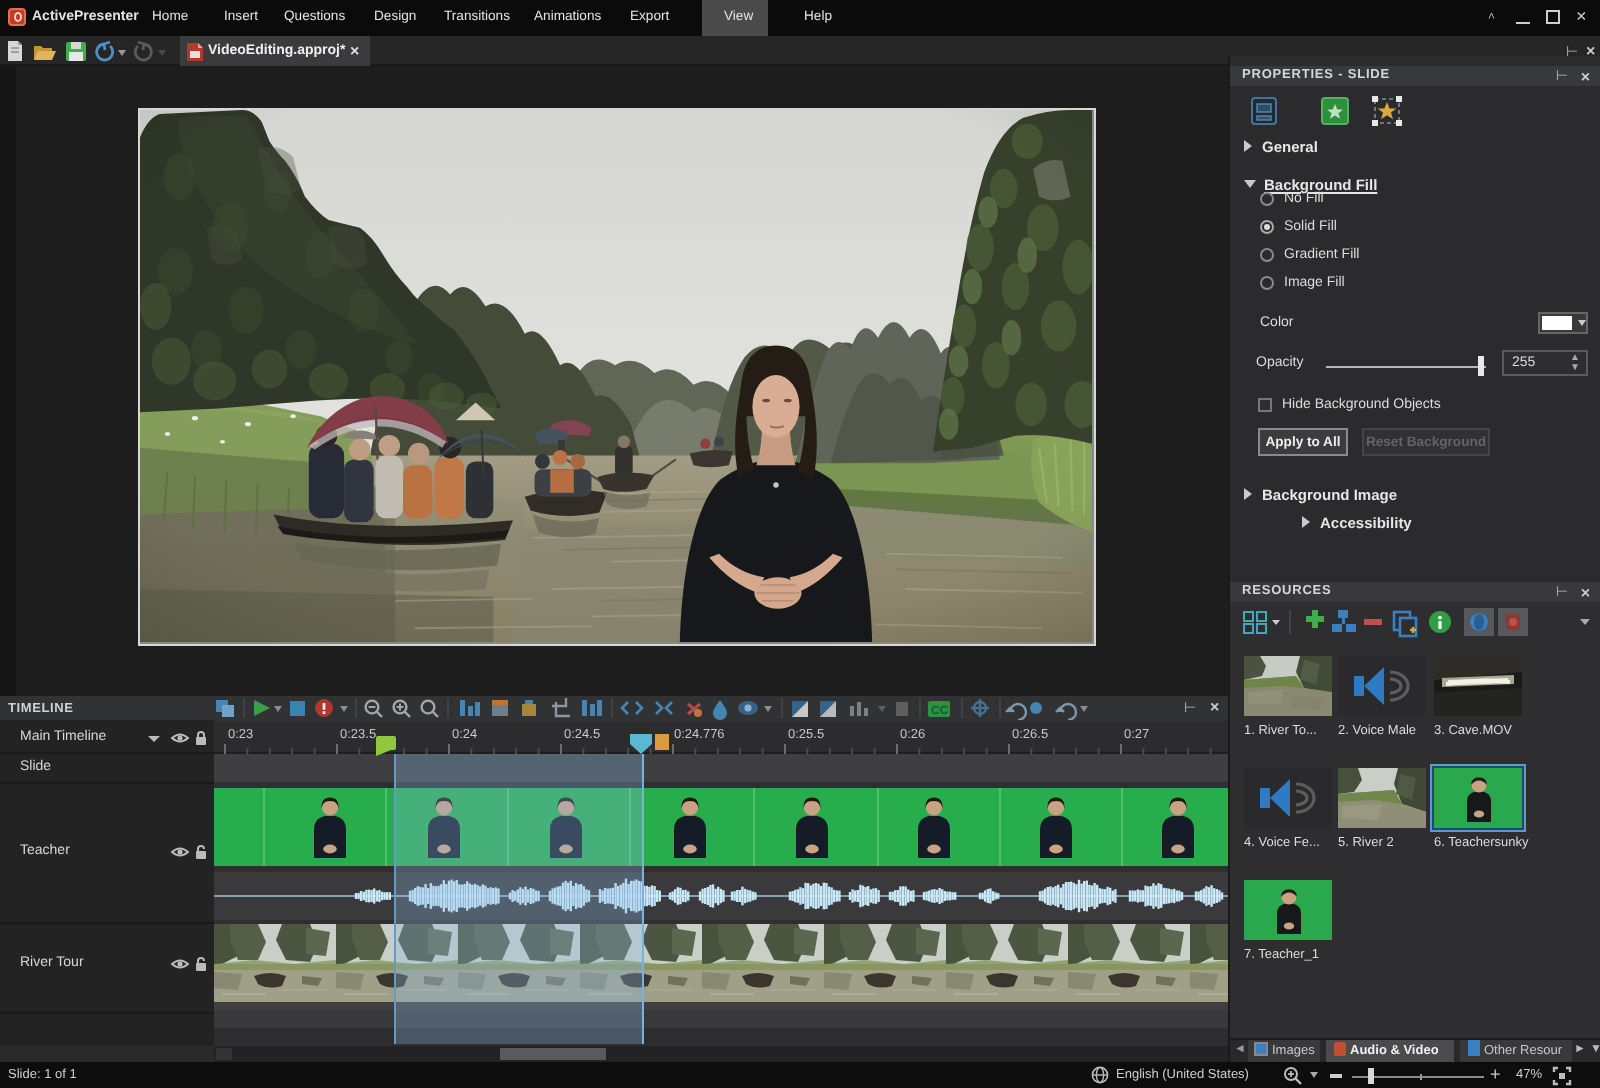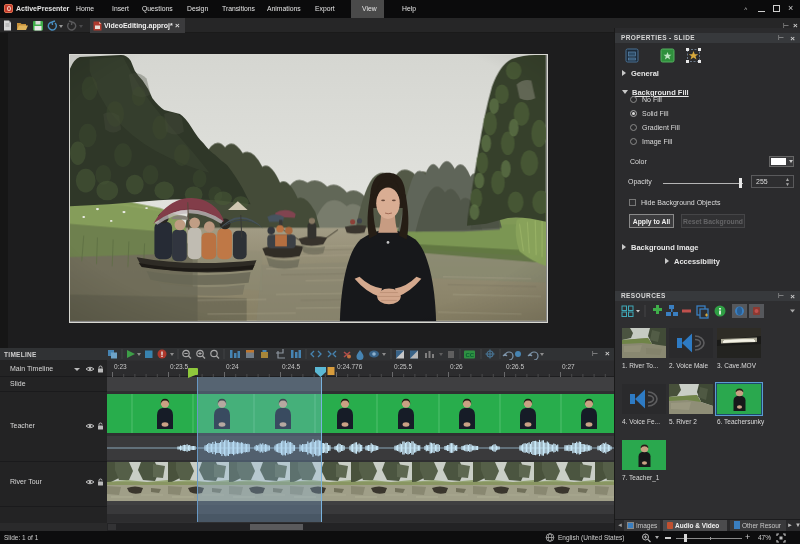--- a/index.html
+++ b/index.html
@@ -368,21 +368,21 @@
     <div class="abs" style="right:3px;top:1px;font-size:5px;color:#aaa;line-height:5px;">▲<br>▼</div>
   </div>
 
   <div class="abs" style="left:14px;top:171px;width:7px;height:7px;border:1px solid #777;background:#2e2e30;"></div>
   <div class="rlabel" style="left:26px;top:171px;">Hide Background Objects</div>
 
   <div class="abs" style="left:14px;top:186px;width:45px;height:14px;background:#3c3c3e;border:1px solid #8a8a8a;font-size:6.8px;font-weight:bold;color:#eee;text-align:center;line-height:13px;">Apply to All</div>
   <div class="abs" style="left:66px;top:186px;width:64px;height:14px;background:#313133;border:1px solid #454547;font-size:6.8px;font-weight:bold;color:#646466;text-align:center;line-height:13px;">Reset Background</div>
 
   <div class="sechead" style="left:7px;top:215px;"><span class="arrow-r"></span>Background Image</div>
-  <div class="sechead" style="left:25px;top:229px;padding-left:25px;"><span class="arrow-r"></span>Accessibility</div>
+  <div class="sechead" style="left:11px;top:229px;padding-left:25px;"><span class="arrow-r"></span>Accessibility</div>
 </div>
 
 <div id="resources">
   <div class="phead" style="top:0;">RESOURCES</div>
   <div class="abs" style="right:16px;top:1px;color:#bbb;font-size:7px;">⊢</div>
   <div class="abs" style="right:5px;top:1px;color:#ccc;font-size:8px;font-weight:bold;">×</div>
 
   <svg class="abs" style="left:4px;top:12px;" width="178" height="16" viewBox="0 0 178 16">
     <g stroke="#3fa9b8" stroke-width="1" fill="none">
       <rect x="3" y="3" width="4.5" height="4.5"></rect>

